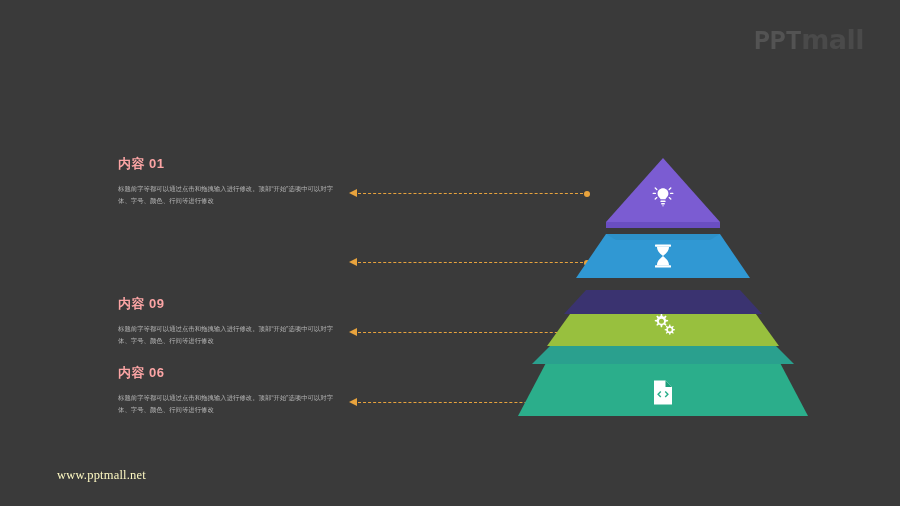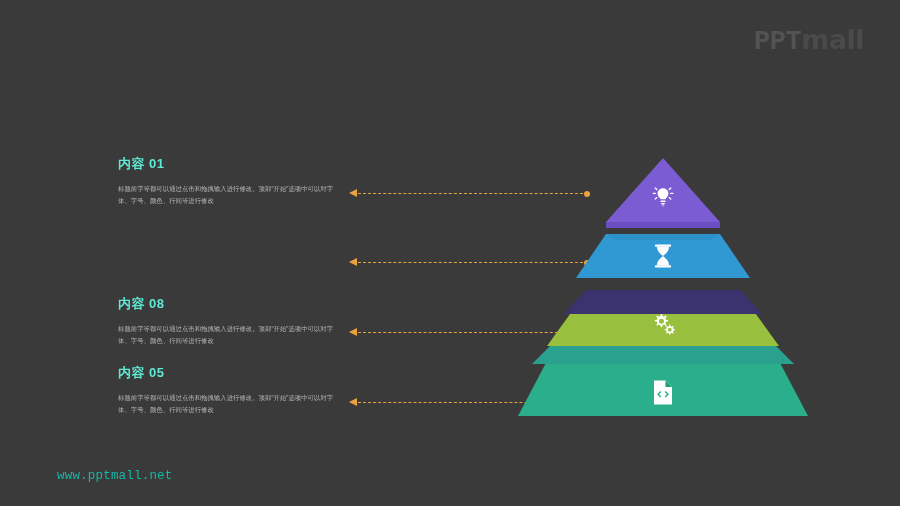--- a/index.html
+++ b/index.html
@@ -34,34 +34,34 @@
   }
   .logo .ppt { color: #535353; font-family: Liberation Mono, monospace; }
   .logo .mall { color: #4a4a4a; }
 
   
   .footer {
     position: absolute;
     left: 57px;
     bottom: 23px;
     font-size: 12.5px;
-    color: #14b8a6;
-    font-family: Liberation Mono, monospace;
+    color: #fef9c3;
+    font-family: Liberation Serif, serif;
     letter-spacing: 0.2px;
   }
 
   
   .textblock {
     position: absolute;
     left: 118px;
     width: 230px;
   }
   .tb-title {
     font-size: 13px;
-    color: #5eead4;
+    color: #fca5a5;
     font-weight: bold;
     margin: 0 0 10px 0;
     letter-spacing: 0.5px;
   }
   .tb-body {
     font-size: 6.4px;
     line-height: 1.85;
     color: #b9b9b9;
     margin: 0;
     width: 218px;
@@ -135,26 +135,26 @@
     <span class="ppt">PPT</span><span class="mall">mall</span>
   </div>
 
   <div class="textblock" style="top:155px;">
     <div class="tb-title">内容 01</div>
     <div class="tb-body">标题前字等都可以通过点击和拖拽输入进行修改。顶部“开始”选项中可以对字体、字号、颜色、行间等进行修改</div>
   </div>
 
 
   <div class="textblock" style="top:295px;">
-    <div class="tb-title">内容 08</div>
+    <div class="tb-title">内容 09</div>
     <div class="tb-body">标题前字等都可以通过点击和拖拽输入进行修改。顶部“开始”选项中可以对字体、字号、颜色、行间等进行修改</div>
   </div>
 
   <div class="textblock" style="top:364px;">
-    <div class="tb-title">内容 05</div>
+    <div class="tb-title">内容 06</div>
     <div class="tb-body">标题前字等都可以通过点击和拖拽输入进行修改。顶部“开始”选项中可以对字体、字号、颜色、行间等进行修改</div>
   </div>
 
   <div class="arrow" style="left:349px; top:189px; width:241px;">
     <div class="head"></div>
     <div class="dashline"></div>
     <div class="dot"></div>
   </div>
   <div class="arrow" style="left:349px; top:258px; width:241px;">
     <div class="head"></div>

